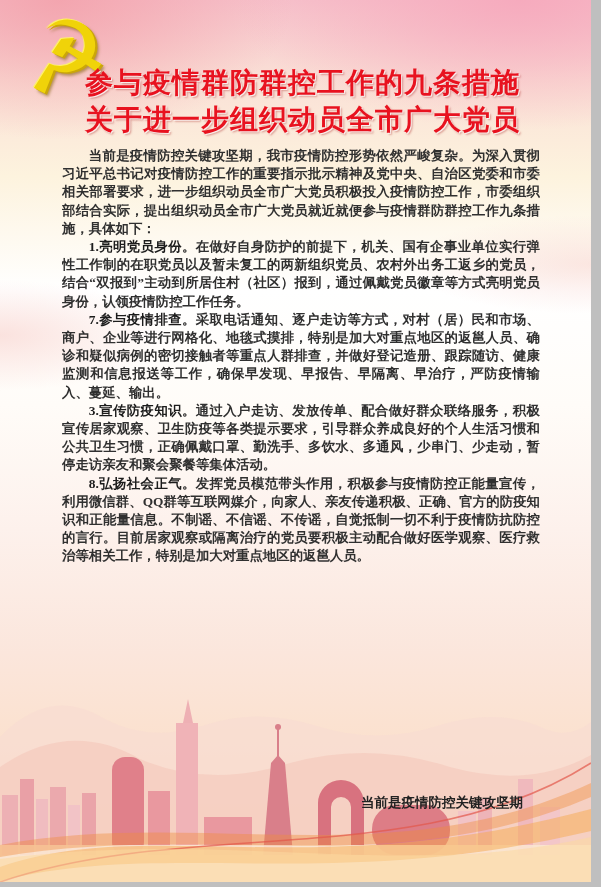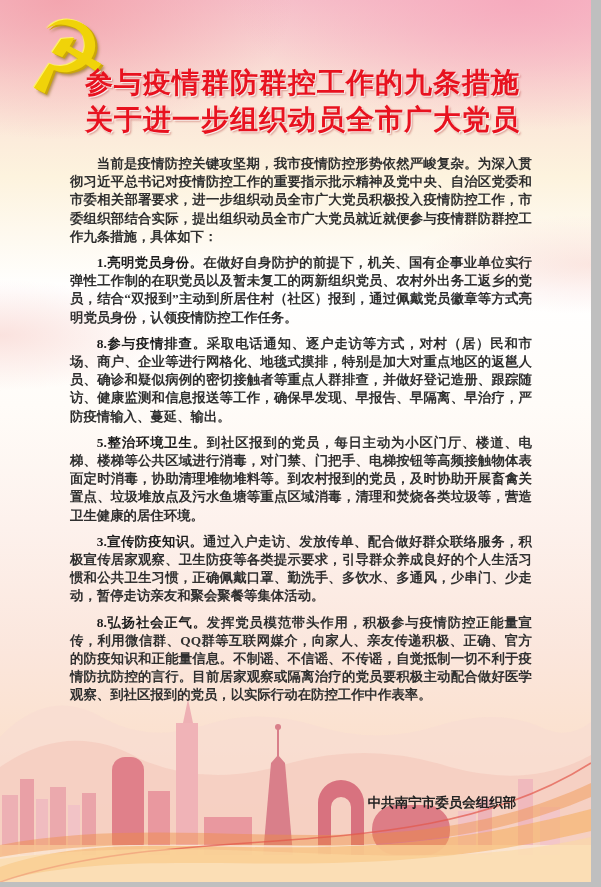--- a/index.html
+++ b/index.html
@@ -47,21 +47,21 @@
 
   .doc-body {
     position: absolute; left: 62px; top: 147px; width: 478px; height: 650px;
     overflow: hidden;
     z-index: 2;
     font-size: 13.4px; line-height: 18.2px;
     color: #303030;
     font-weight: 600;
     text-align: justify;
   }
-  .doc-body p { text-indent: 2em; margin: 8px; }
+  .doc-body p { text-indent: 2em; margin: 0; }
   .m-head { font-weight: 700; color: #1c1c1c; }
 
   .signature {
     position: absolute; top: 790px; right: 44px; width: 210px;
     z-index: 2;
     text-align: center;
     font-size: 13.5px; line-height: 26px;
     font-weight: bold; color: #222222;
   }
 
@@ -81,29 +81,28 @@
 
     <div class="title-block">
       <div>参与疫情群防群控工作的九条措施</div>
       <div>关于进一步组织动员全市广大党员</div>
     </div>
 
     <div class="doc-body">
       <p>当前是疫情防控关键攻坚期，我市疫情防控形势依然严峻复杂。为深入贯彻习近平总书记对疫情防控工作的重要指示批示精神及党中央、自治区党委和市委相关部署要求，进一步组织动员全市广大党员积极投入疫情防控工作，市委组织部结合实际，提出组织动员全市广大党员就近就便参与疫情群防群控工作九条措施，具体如下：</p>
 
       <p><span class="m-head">1.亮明党员身份。</span><span>在做好自身防护的前提下，机关、国有企事业单位实行弹性工作制的在职党员以及暂未复工的两新组织党员、农村外出务工返乡的党员，结合“双报到”主动到所居住村（社区）报到，通过佩戴党员徽章等方式亮明党员身份，认领疫情防控工作任务。</span></p>
-      <p><span class="m-head">8.参与疫情排查。</span><span>采取电话通知、逐户走访等方式，对村（居）民和市场、商户、企业等进行网格化、地毯式摸排，特别是加大对重点地区的返邕人员、确诊和疑似病例的密切接触者等重点人群排查，并做好登记造册、跟踪随访、健康监测和信息报送等工作，确保早发现、早报告、早隔离、早治疗，严防疫情输入、蔓延、输出。</span></p>
-      <p><span class="m-head">5.整治环境卫生。</span><span>到社区报到的党员，每日主动为小区门厅、楼道、电梯、楼梯等公共区域进行消毒，对门禁、门把手、电梯按钮等高频接触物体表面定时消毒，协助清理堆物堆料等。到农村报到的党员，及时协助开展畜禽关置点、垃圾堆放点及污水鱼塘等重点区域消毒，清理和焚烧各类垃圾等，营造卫生健康的居住环境。</span></p>
+      <p><span class="m-head">7.参与疫情排查。</span><span>采取电话通知、逐户走访等方式，对村（居）民和市场、商户、企业等进行网格化、地毯式摸排，特别是加大对重点地区的返邕人员、确诊和疑似病例的密切接触者等重点人群排查，并做好登记造册、跟踪随访、健康监测和信息报送等工作，确保早发现、早报告、早隔离、早治疗，严防疫情输入、蔓延、输出。</span></p>
       <p><span class="m-head">3.宣传防疫知识。</span><span>通过入户走访、发放传单、配合做好群众联络服务，积极宣传居家观察、卫生防疫等各类提示要求，引导群众养成良好的个人生活习惯和公共卫生习惯，正确佩戴口罩、勤洗手、多饮水、多通风，少串门、少走动，暂停走访亲友和聚会聚餐等集体活动。</span></p>
-      <p><span class="m-head">8.弘扬社会正气。</span><span>发挥党员模范带头作用，积极参与疫情防控正能量宣传，利用微信群、QQ群等互联网媒介，向家人、亲友传递积极、正确、官方的防疫知识和正能量信息。不制谣、不信谣、不传谣，自觉抵制一切不利于疫情防抗防控的言行。目前居家观察或隔离治疗的党员要积极主动配合做好医学观察、到社区报到的党员，以实际行动在防控工作中作表率。</span></p>
+      <p><span class="m-head">8.弘扬社会正气。</span><span>发挥党员模范带头作用，积极参与疫情防控正能量宣传，利用微信群、QQ群等互联网媒介，向家人、亲友传递积极、正确、官方的防疫知识和正能量信息。不制谣、不信谣、不传谣，自觉抵制一切不利于疫情防抗防控的言行。目前居家观察或隔离治疗的党员要积极主动配合做好医学观察、医疗救治等相关工作，特别是加大对重点地区的返邕人员。</span></p>
 
     </div>
 
     <div class="signature">
-      <div>中共南宁市委员会组织部</div>
+      <div>当前是疫情防控关键攻坚期</div>
     </div>
 
     <svg class="skyline" viewBox="0 0 591 215" preserveAspectRatio="none">
 
       <path d="M0 70 Q 50 18 105 52 Q 150 76 205 58 Q 260 40 320 60 Q 380 78 440 58 Q 500 40 545 62 Q 570 72 591 55 L 591 215 L 0 215 Z" fill="#f8dcd2" opacity="0.75"></path>
       <path d="M0 100 Q 70 52 140 92 Q 210 122 290 96 Q 370 74 450 100 Q 530 122 591 88 L 591 215 L 0 215 Z" fill="#f5cabe" opacity="0.7"></path>
 
       <g>
         <rect x="2" y="128" width="16" height="60" fill="#edb0b4"></rect>
         <rect x="20" y="112" width="14" height="76" fill="#e9a0a6"></rect>

